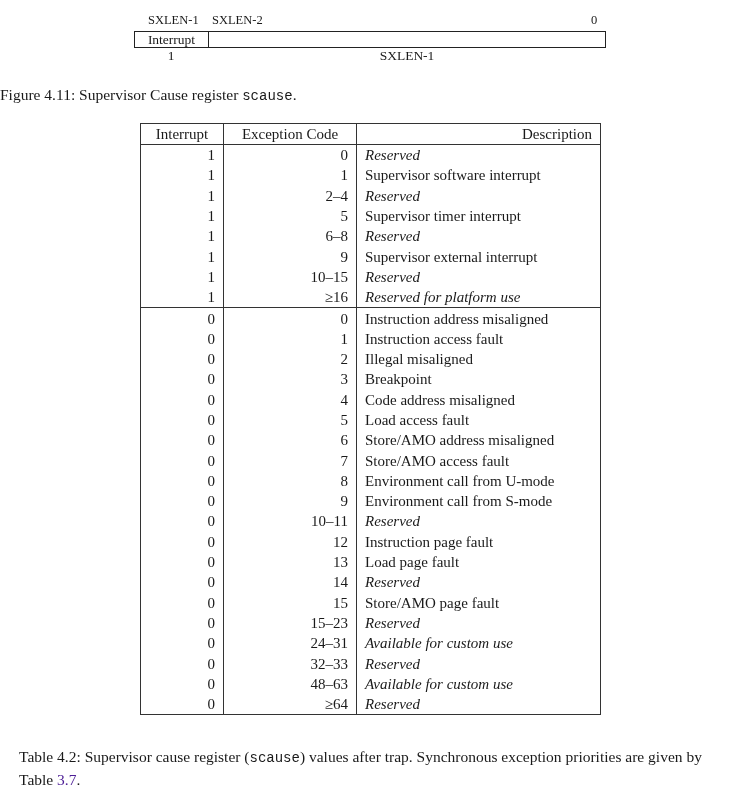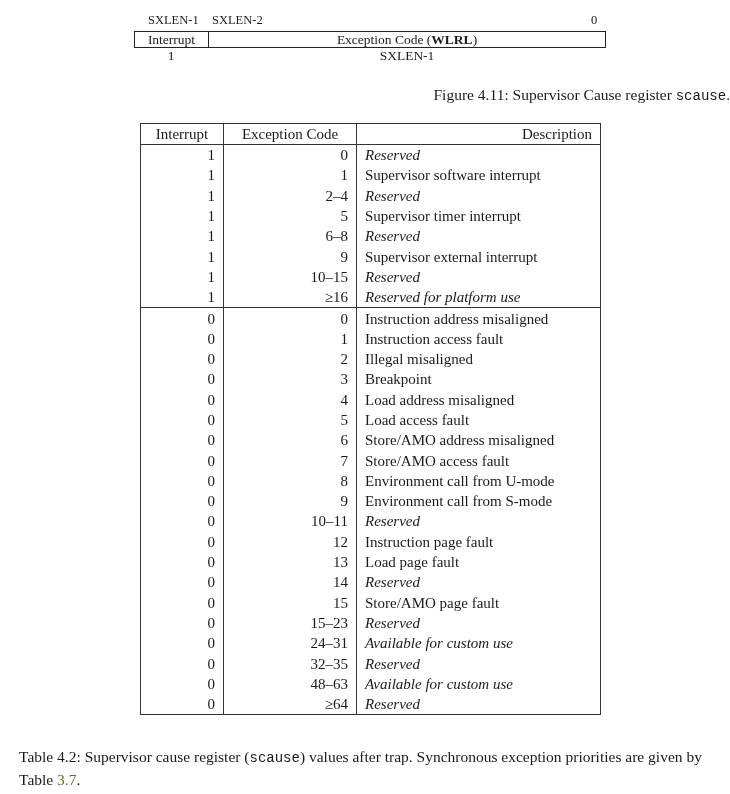--- a/index.html
+++ b/index.html
@@ -12,21 +12,21 @@
 
   
   #register { position: absolute; left: 0; top: 0; width: 712px; height: 70px; }
   .bitlabel { position: absolute; top: 13px; font-size: 12.5px; font-family: "Liberation Serif", serif; }
   .regbox { position: absolute; left: 134px; top: 31px; width: 472px; height: 17px; border: 1px solid #222; box-sizing: border-box; }
   .regfield { position: absolute; top: 0; height: 15px; line-height: 15px; font-size: 13.5px; text-align: center; font-family: "Liberation Serif", serif; }
   .regfield.int { left: 0; width: 73px; border-right: 1px solid #222; }
   .regfield.exc { left: 74px; width: 396px; }
   .widthlabel { position: absolute; top: 48px; font-size: 13.5px; font-family: "Liberation Serif", serif; text-align: center; }
 
-  #figure-caption { position: absolute; left: 0; width: 730px; top: 86px; text-align: right; font-size: 15.5px; font-family: "Liberation Serif", serif; }
+  #figure-caption { position: absolute; left: 0; width: 730px; top: 86px; text-align: left; font-size: 15.5px; font-family: "Liberation Serif", serif; }
   #figure-caption .mono { font-size: 14px; }
 
   
   #cause-table {
     position: absolute; left: 140px; top: 123px;
     border-collapse: collapse;
     font-family: "Liberation Serif", serif; font-size: 15px;
     border: 1px solid #333;
   }
   #cause-table th, #cause-table td {
@@ -49,21 +49,20 @@
 </style>
 </head>
 <body>
 
 <div id="register">
   <span class="bitlabel" style="left:148px;">SXLEN-1</span>
   <span class="bitlabel" style="left:212px;">SXLEN-2</span>
   <span class="bitlabel" style="left:591px;">0</span>
   <div class="regbox">
     <div class="regfield int">Interrupt</div>
-    <div class="regfield exc"><span>Exception Code (</span><b>WLRL</b><span>)</span></div>
   </div>
   <span class="widthlabel" style="left:134px; width:74px;">1</span>
   <span class="widthlabel" style="left:208px; width:398px;">SXLEN-1</span>
 </div>
 
 <div id="figure-caption"><span>Figure 4.11: Supervisor Cause register </span><span class="mono">scause</span><span>.</span></div>
 
 <table id="cause-table">
   <thead>
     <tr>
@@ -129,21 +128,21 @@
         <td class="c2">Illegal misaligned</td>
       </tr>
       <tr>
         <td class="c0">0</td>
         <td class="c1">3</td>
         <td class="c2">Breakpoint</td>
       </tr>
       <tr>
         <td class="c0">0</td>
         <td class="c1">4</td>
-        <td class="c2">Load address misaligned</td>
+        <td class="c2">Code address misaligned</td>
       </tr>
       <tr>
         <td class="c0">0</td>
         <td class="c1">5</td>
         <td class="c2">Load access fault</td>
       </tr>
       <tr>
         <td class="c0">0</td>
         <td class="c1">6</td>
         <td class="c2">Store/AMO address misaligned</td>
@@ -193,29 +192,29 @@
         <td class="c1">15–23</td>
         <td class="c2 italic">Reserved</td>
       </tr>
       <tr>
         <td class="c0">0</td>
         <td class="c1">24–31</td>
         <td class="c2 italic">Available for custom use</td>
       </tr>
       <tr>
         <td class="c0">0</td>
-        <td class="c1">32–35</td>
+        <td class="c1">32–33</td>
         <td class="c2 italic">Reserved</td>
       </tr>
       <tr>
         <td class="c0">0</td>
         <td class="c1">48–63</td>
         <td class="c2 italic">Available for custom use</td>
       </tr>
       <tr>
         <td class="c0">0</td>
         <td class="c1">≥64</td>
         <td class="c2 italic">Reserved</td>
       </tr>
     </tbody>
 </table>
 
-<div id="table-caption"><span>Table 4.2: Supervisor cause register (</span><span class="mono">scause</span><span>) values after trap. Synchronous exception priorities are given by Table </span><a href="#" style="color: #4d7c0f;">3.7</a><span>.</span></div>
+<div id="table-caption"><span>Table 4.2: Supervisor cause register (</span><span class="mono">scause</span><span>) values after trap. Synchronous exception priorities are given by Table </span><a href="#" style="color: #4c1d95;">3.7</a><span>.</span></div>
 
 </body></html>

